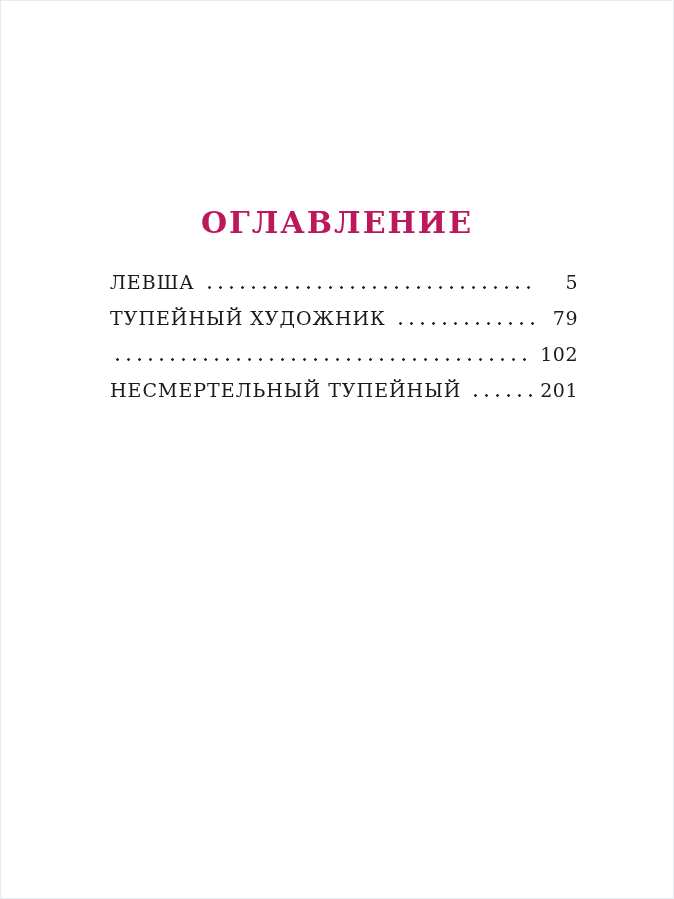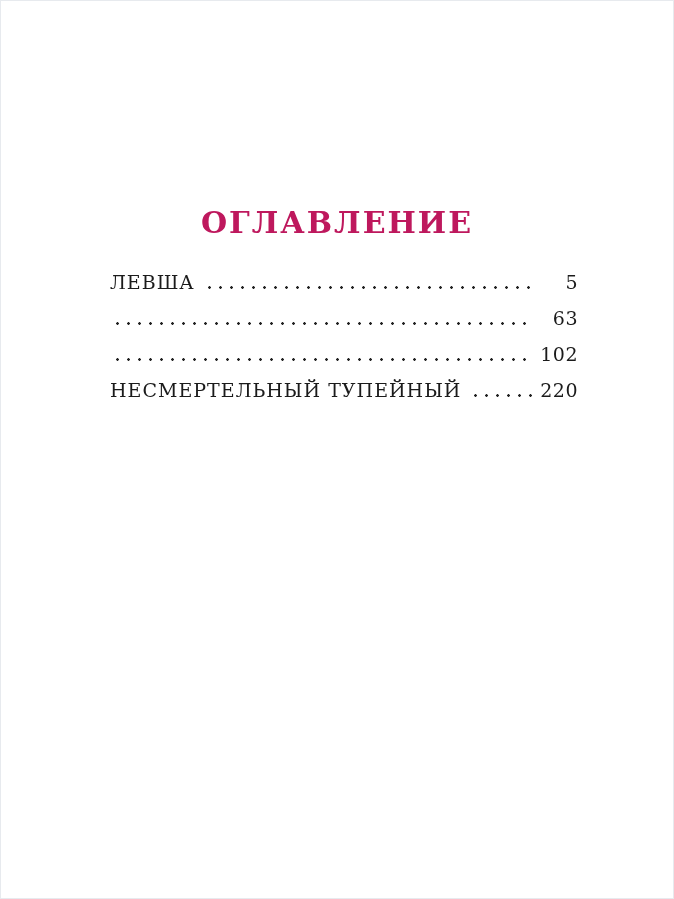--- a/index.html
+++ b/index.html
@@ -69,29 +69,30 @@
 
   <div class="toc-list">
 
     <div class="toc-row">
       <span class="toc-label">ЛЕВША</span>
       <span class="dot-leader"></span>
       <span class="toc-page">5</span>
     </div>
 
     <div class="toc-row">
+      <span class="toc-label">ТУПЕЙНЫЙ ХУДОЖНИК</span>
       <span class="dot-leader"></span>
-      <span class="toc-page">63</span>
+      <span class="toc-page">79</span>
     </div>
 
     <div class="toc-row">
       <span class="dot-leader"></span>
       <span class="toc-page">102</span>
     </div>
 
     <div class="toc-row">
       <span class="toc-label">НЕСМЕРТЕЛЬНЫЙ ТУПЕЙНЫЙ</span>
       <span class="dot-leader"></span>
-      <span class="toc-page">220</span>
+      <span class="toc-page">201</span>
     </div>
 
   </div>
 </div>
 
 </body></html>

